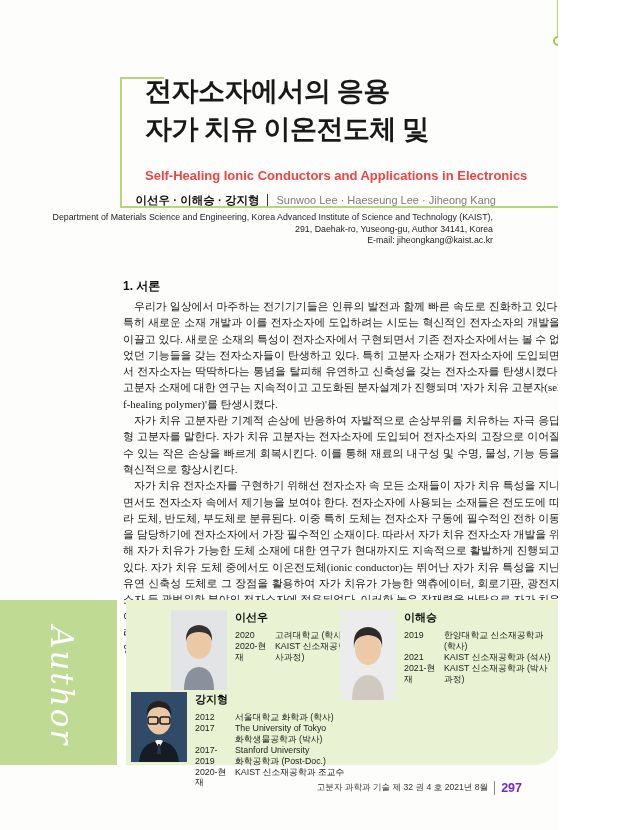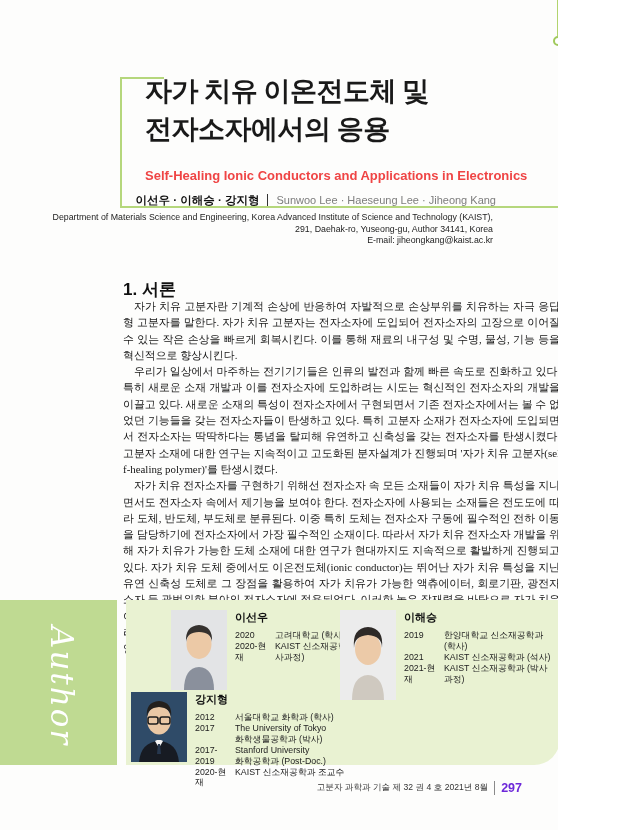--- a/index.html
+++ b/index.html
@@ -28,21 +28,21 @@
   .title span{display:block;}
   .subtitle{position:absolute;left:145px;top:168px;font-size:13px;font-weight:bold;color:#ef4444;}
   .byline{position:absolute;right:62px;top:190px;white-space:nowrap;}
   .byline .k{font-size:11.5px;font-weight:bold;color:#101010;}
   .byline .bsep{display:inline-block;width:1px;height:12px;background:#333;
     margin:0 8px;vertical-align:-2px;}
   .byline .e{font-size:11px;color:#7d7d7d;}
   .affil{position:absolute;right:65px;top:212px;text-align:right;
     font-size:8.8px;line-height:11.6px;color:#222;}
   
-  .section-heading{position:absolute;left:123px;top:278px;font-size:17px;font-weight:bold;color:#111;}
+  .section-heading{position:absolute;left:123px;top:278px;font-size:12px;font-weight:bold;color:#111;}
   .body-text{position:absolute;left:123px;top:298px;width:437px;
     font-family:"Liberation Serif","DejaVu Serif",serif;
     font-size:10.9px;line-height:16.3px;color:#151515;
     text-align:justify;word-break:break-all;}
   .body-text p{margin:0;text-indent:11px;}
   
   .author-strip{position:absolute;left:0;top:600px;width:117px;height:165px;background:#bfda92;}
   .author-vertical{position:absolute;left:80px;top:626px;
     transform:rotate(90deg);transform-origin:0 0;
     font-family:"DejaVu Serif","Liberation Serif",serif;font-style:italic;
@@ -75,40 +75,40 @@
 <div class="page">
 
   <div class="top-block"></div>
   <div class="badge-connector"></div>
   <div class="badge-ring"></div>
   <div class="badge-label">특 집</div>
 
   <div class="bracket-tick"></div>
   <div class="bracket-vline"></div>
   <h1 class="title">
+    <span>전자소자에서의 응용</span>
     <span>자가 치유 이온전도체 및</span>
-    <span>전자소자에서의 응용</span>
   </h1>
   <div class="subtitle">Self-Healing Ionic Conductors and Applications in Electronics</div>
 
   <div class="byline">
     <span class="k">이선우 · 이해승 · 강지형</span><span class="bsep"></span><span class="e">Sunwoo Lee · Haeseung Lee · Jiheong Kang</span>
   </div>
   <div class="title-rule"></div>
 
   <div class="affil">
     <div>Department of Materials Science and Engineering, Korea Advanced Institute of Science and Technology (KAIST),</div>
     <div>291, Daehak-ro, Yuseong-gu, Author 34141, Korea</div>
     <div>E-mail: jiheongkang@kaist.ac.kr</div>
   </div>
 
   <div class="section-heading">1. 서론</div>
   <div class="body-text">
+    <p>우리가 일상에서 마주하는 전기기기들은 인류의 발전과 함께 빠른 속도로 진화하고 있다. 특히 새로운 소재 개발과 이를 전자소자에 도입하려는 시도는 혁신적인 전자소자의 개발을 이끌고 있다. 새로운 소재의 특성이 전자소자에서 구현되면서 기존 전자소자에서는 볼 수 없었던 기능들을 갖는 전자소자들이 탄생하고 있다. 특히 고분자 소재가 전자소자에 도입되면서 전자소자는 딱딱하다는 통념을 탈피해 유연하고 신축성을 갖는 전자소자를 탄생시켰다. 고분자 소재에 대한 연구는 지속적이고 고도화된 분자설계가 진행되며 '자가 치유 고분자(self-healing polymer)'를 탄생시켰다.</p>
     <p>자가 치유 고분자란 기계적 손상에 반응하여 자발적으로 손상부위를 치유하는 자극 응답형 고분자를 말한다. 자가 치유 고분자는 전자소자에 도입되어 전자소자의 고장으로 이어질 수 있는 작은 손상을 빠르게 회복시킨다. 이를 통해 재료의 내구성 및 수명, 물성, 기능 등을 혁신적으로 향상시킨다.</p>
-    <p>우리가 일상에서 마주하는 전기기기들은 인류의 발전과 함께 빠른 속도로 진화하고 있다. 특히 새로운 소재 개발과 이를 전자소자에 도입하려는 시도는 혁신적인 전자소자의 개발을 이끌고 있다. 새로운 소재의 특성이 전자소자에서 구현되면서 기존 전자소자에서는 볼 수 없었던 기능들을 갖는 전자소자들이 탄생하고 있다. 특히 고분자 소재가 전자소자에 도입되면서 전자소자는 딱딱하다는 통념을 탈피해 유연하고 신축성을 갖는 전자소자를 탄생시켰다. 고분자 소재에 대한 연구는 지속적이고 고도화된 분자설계가 진행되며 '자가 치유 고분자(self-healing polymer)'를 탄생시켰다.</p>
     <p>자가 치유 전자소자를 구현하기 위해선 전자소자 속 모든 소재들이 자가 치유 특성을 지니면서도 전자소자 속에서 제기능을 보여야 한다. 전자소자에 사용되는 소재들은 전도도에 따라 도체, 반도체, 부도체로 분류된다. 이중 특히 도체는 전자소자 구동에 필수적인 전하 이동을 담당하기에 전자소자에서 가장 필수적인 소재이다. 따라서 자가 치유 전자소자 개발을 위해 자가 치유가 가능한 도체 소재에 대한 연구가 현대까지도 지속적으로 활발하게 진행되고 있다. 자가 치유 도체 중에서도 이온전도체(ionic conductor)는 뛰어난 자가 치유 특성을 지닌 유연 신축성 도체로 그 장점을 활용하여 자가 치유가 가능한 액츄에이터, 회로기판, 광전자소자 등 광범위한 분야의 전자소자에 적용되었다. 이러한 높은 잠재력을 바탕으로 자가 치유 이온전도체는 자가 치유가 가능한 차세대 전자소자에 필수적인 소재로서 주목 받고 있다. 따라서 본 기술지에서는 자가 치유 가능한 이온성 도체의 개념과 원리와 함께 이에 대한 최신 연구들과 응용사례들을 소개하고자 한다.</p>
   </div>
 
   <div class="author-strip"></div>
   <span class="author-vertical">Author</span>
 
   <div class="author-panel">
 
     <div class="card card1">
       <div class="photo">

